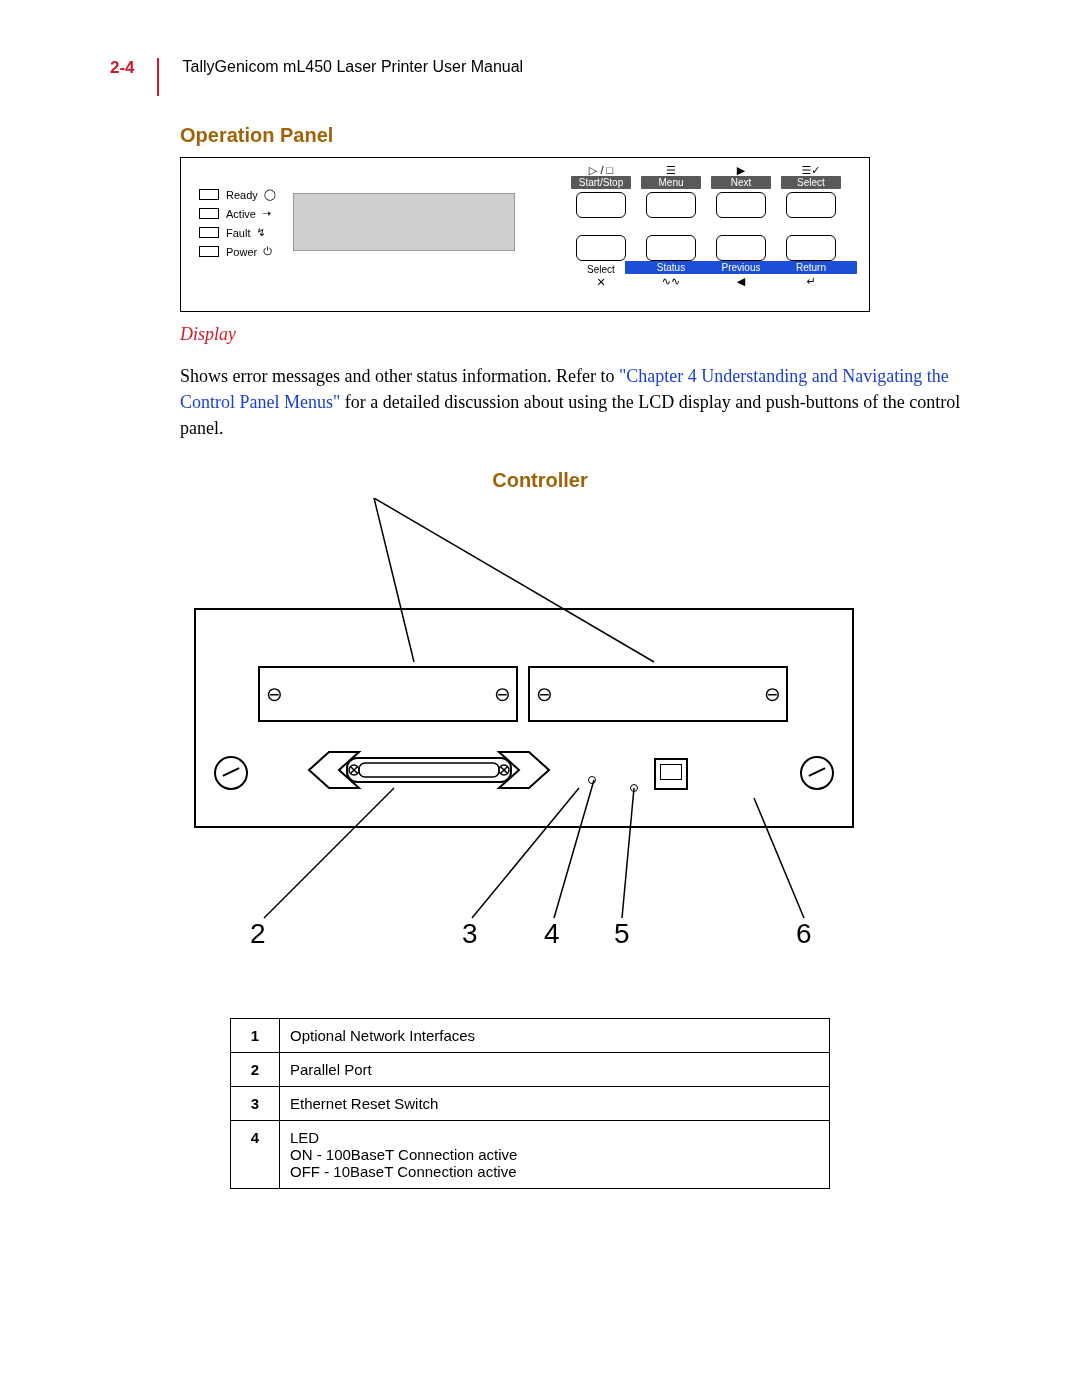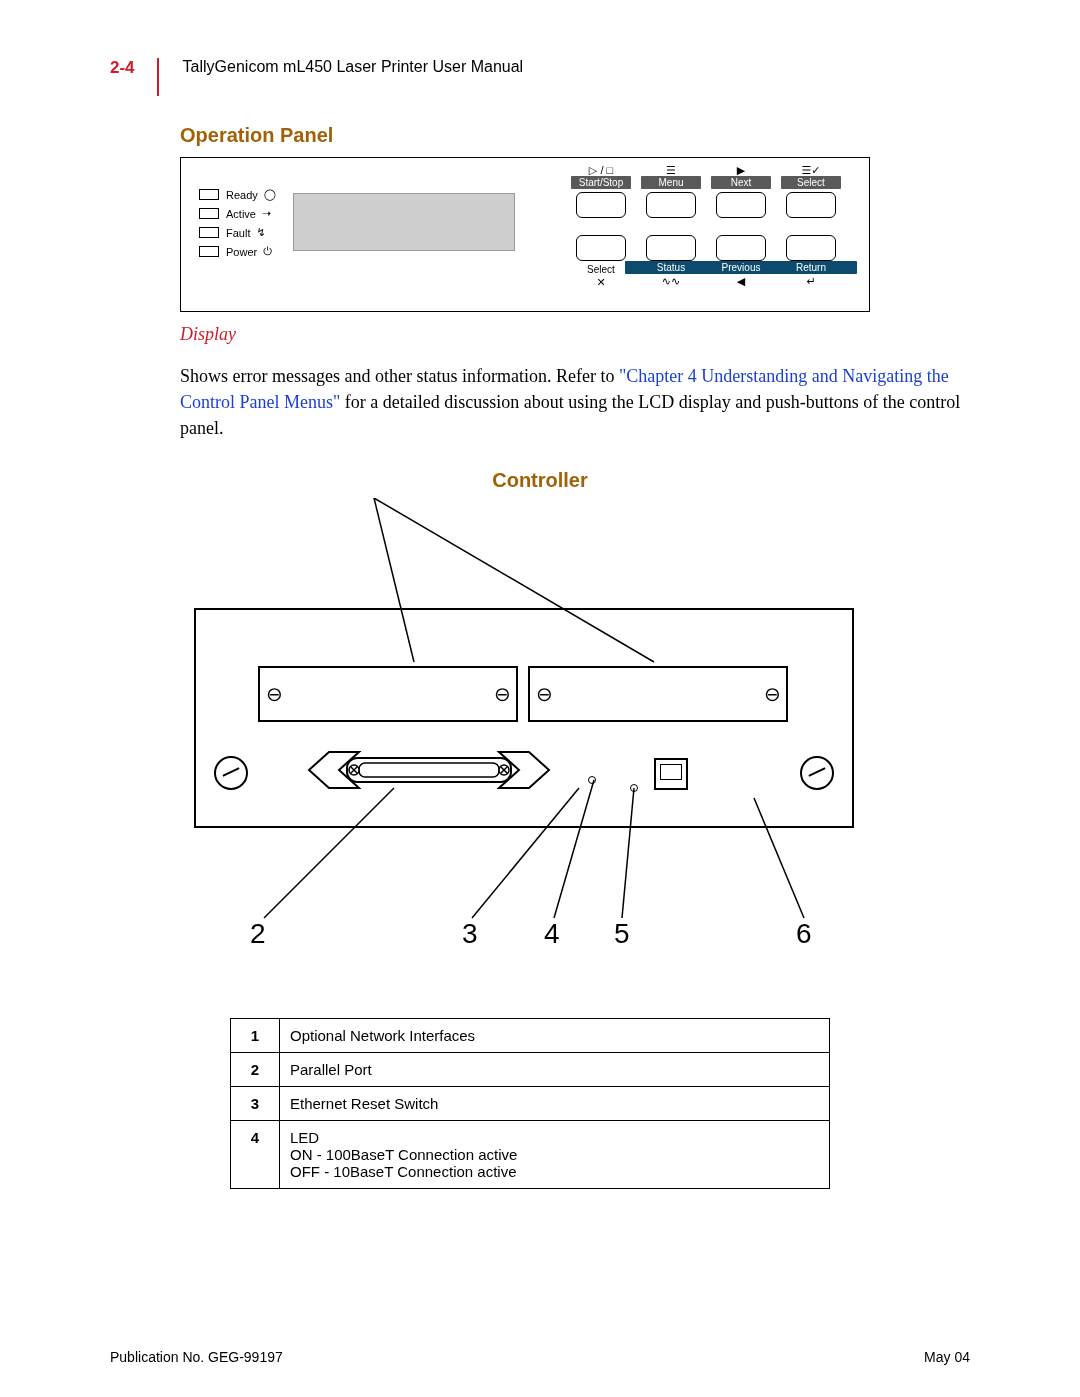--- a/index.html
+++ b/index.html
@@ -149,21 +149,21 @@
     background: #fff;
   }
   .btn-row2 { margin-top: 14px; }
   .btn-label-bottom {
     font-size: 10px;
     text-align: center;
     width: 60px;
     padding-top: 3px;
   }
   .btn-label-bottom.dark {
-    background: #0c4a6e;
+    background: #1d4ed8;
     color: #fff;
     border-radius: 1px;
     padding: 1px 16px;
   }
   .btn-icon-bottom { font-size: 11px; margin-top: 1px; }
 
   
   .controller-figure {
     position: relative;
     width: 690px;
@@ -440,18 +440,14 @@
       <tr>
         <td class="num">4</td>
         <td style="white-space:pre-line">LED
 ON - 100BaseT Connection active
 OFF - 10BaseT Connection active</td>
       </tr>
     </tbody>
       </table>
   </div>
 
-  <div class="footer">
-    <span>Publication No. GEG-99197</span>
-    <span>May 04</span>
-  </div>
 
 </div>
 
 </body></html>

